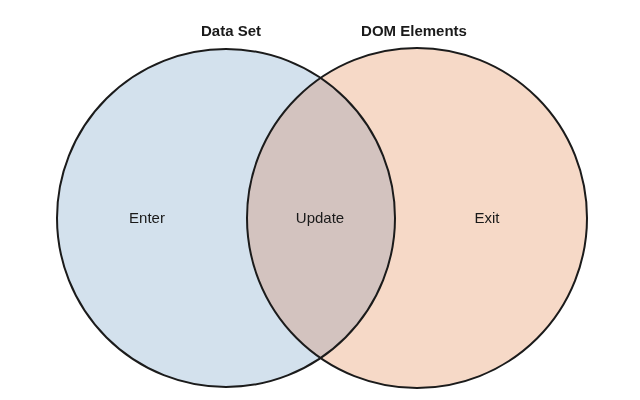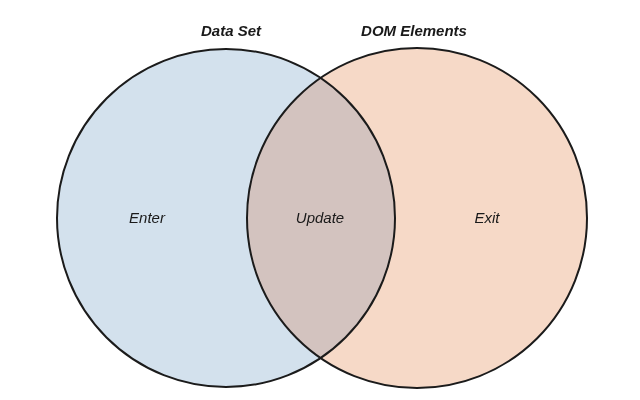--- a/index.html
+++ b/index.html
@@ -11,21 +11,20 @@
     height: 400px;
     background: var(--background, #ffffff);
     font-family: "Liberation Sans", sans-serif;
     overflow: hidden;
   }
   .stage {
     position: relative;
     width: 524px;
     height: 400px;
     background: var(--background, #ffffff);
-    font-style: italic;
   }
   svg {
     display: block;
   }
   .region-left   { fill: var(--left-fill, #d3e1ed); stroke: none; }
   .region-right  { fill: var(--right-fill, #f6d9c7); stroke: none; }
   .region-overlap{ fill: var(--overlap-fill, #d3c3bf); stroke: none; }
   .outline {
     fill: none;
     stroke: var(--stroke, #1b1b1b);

